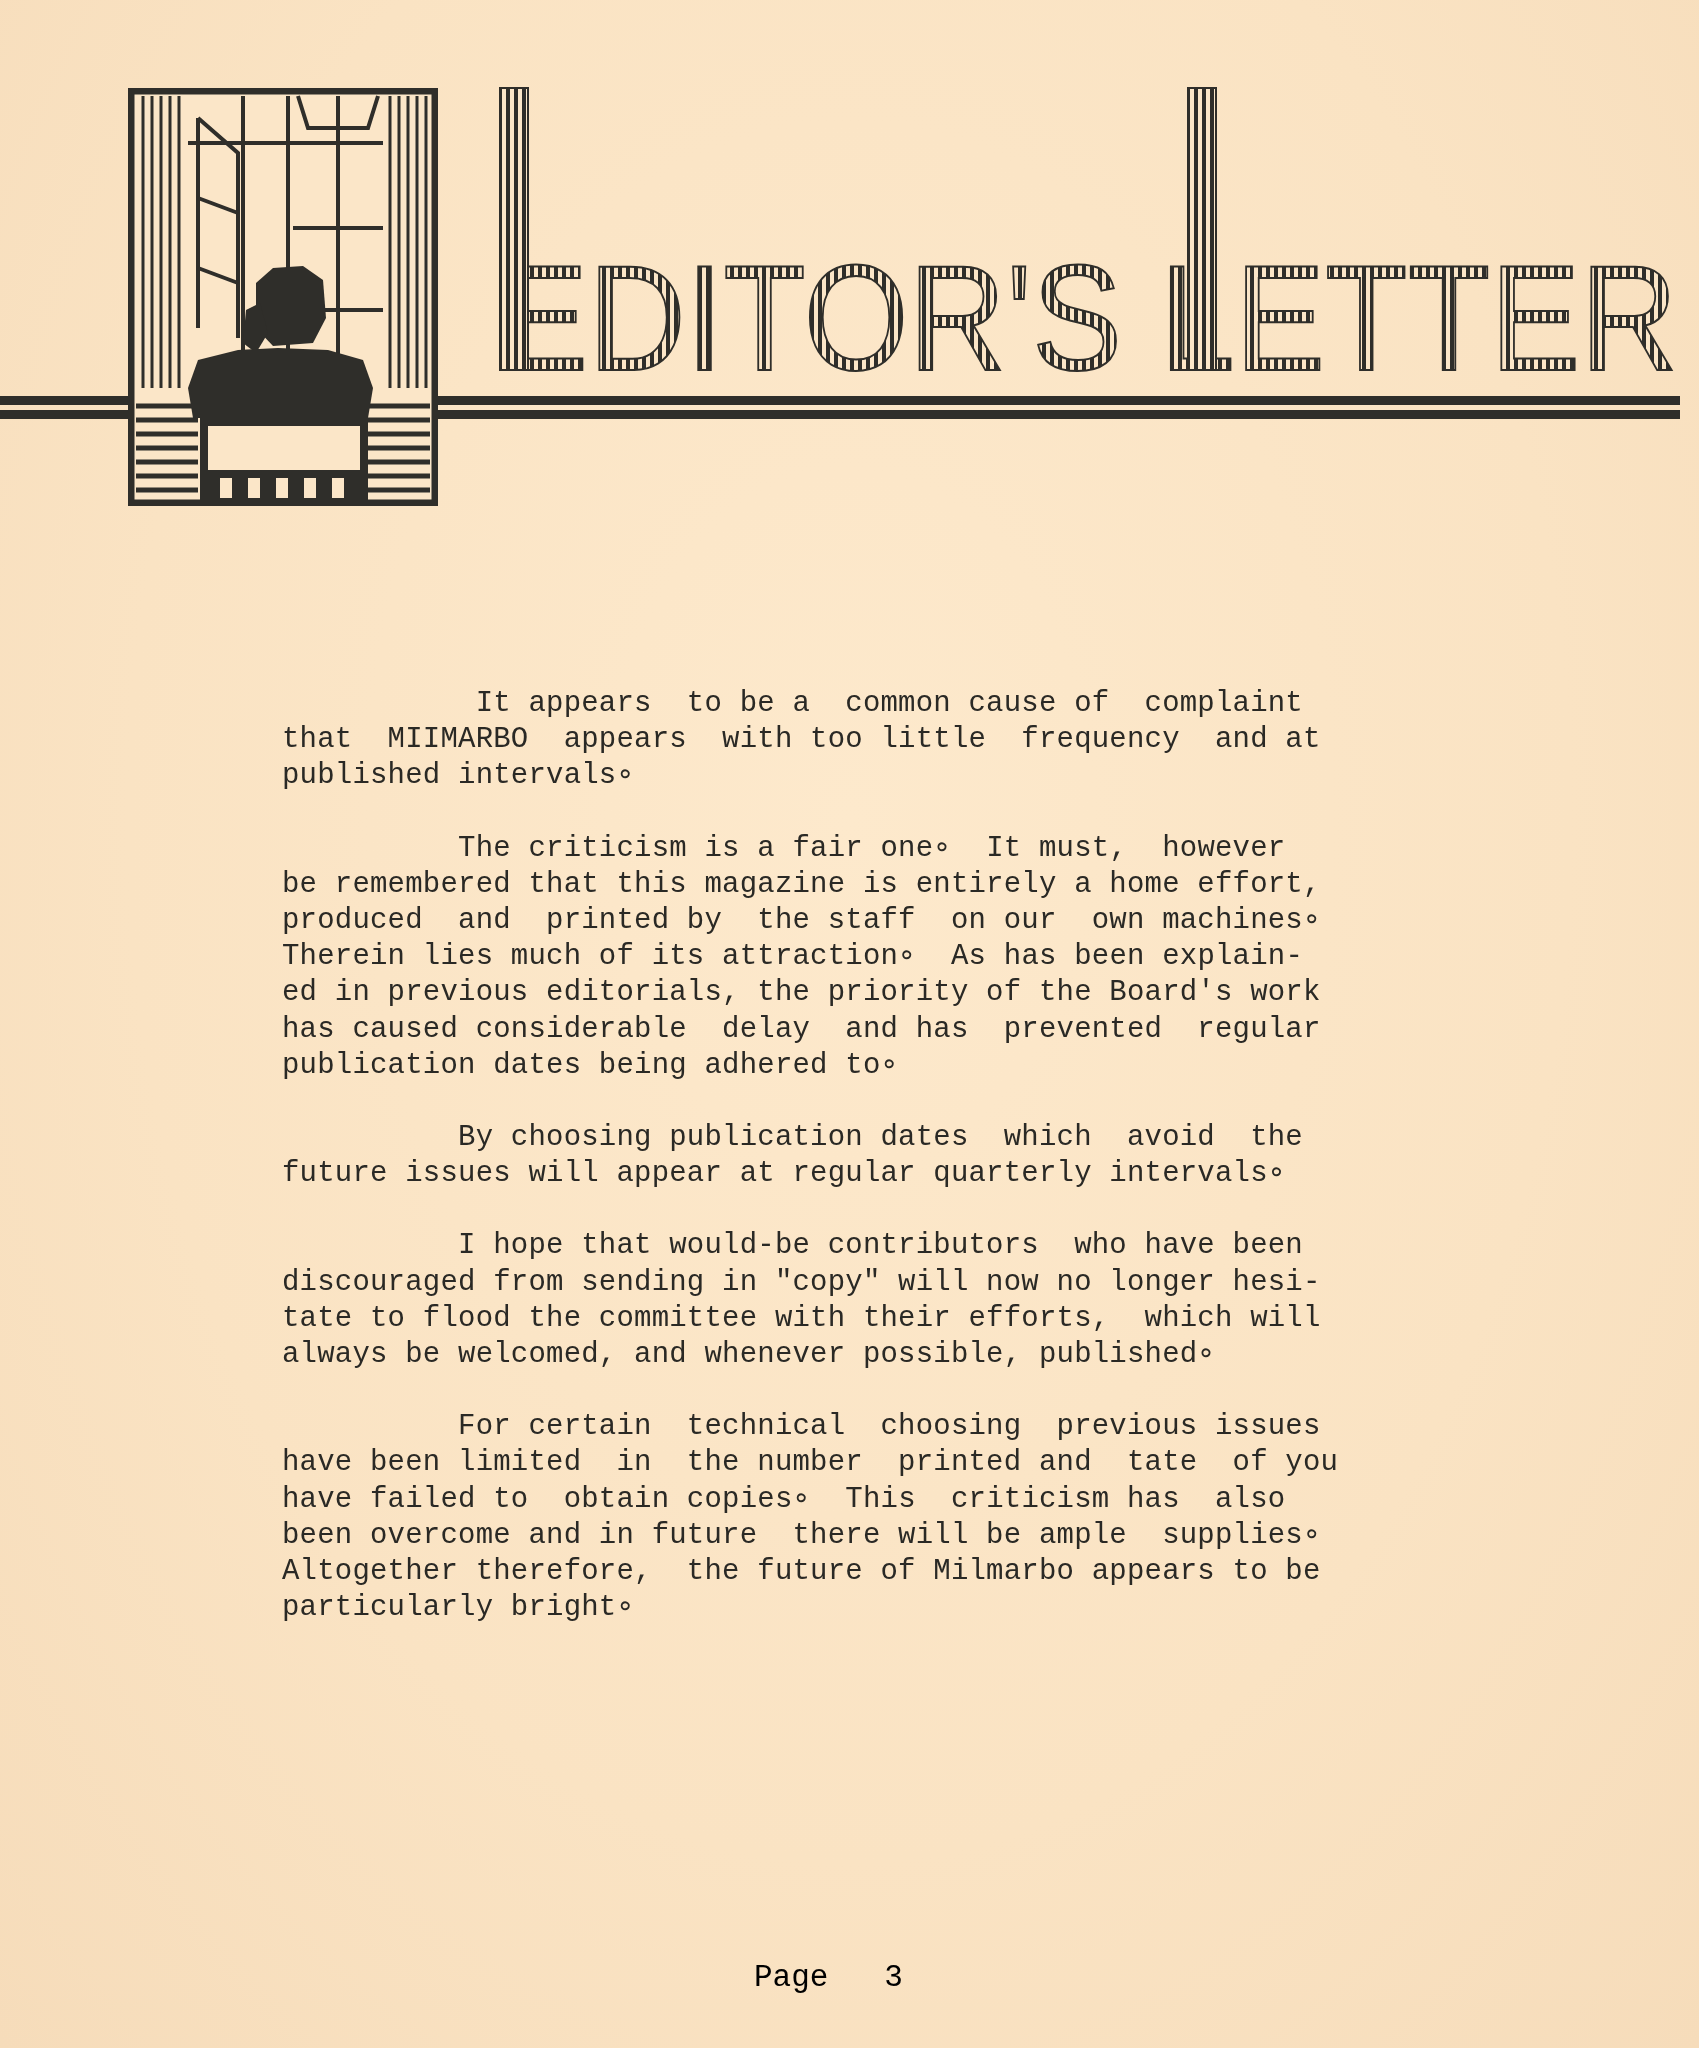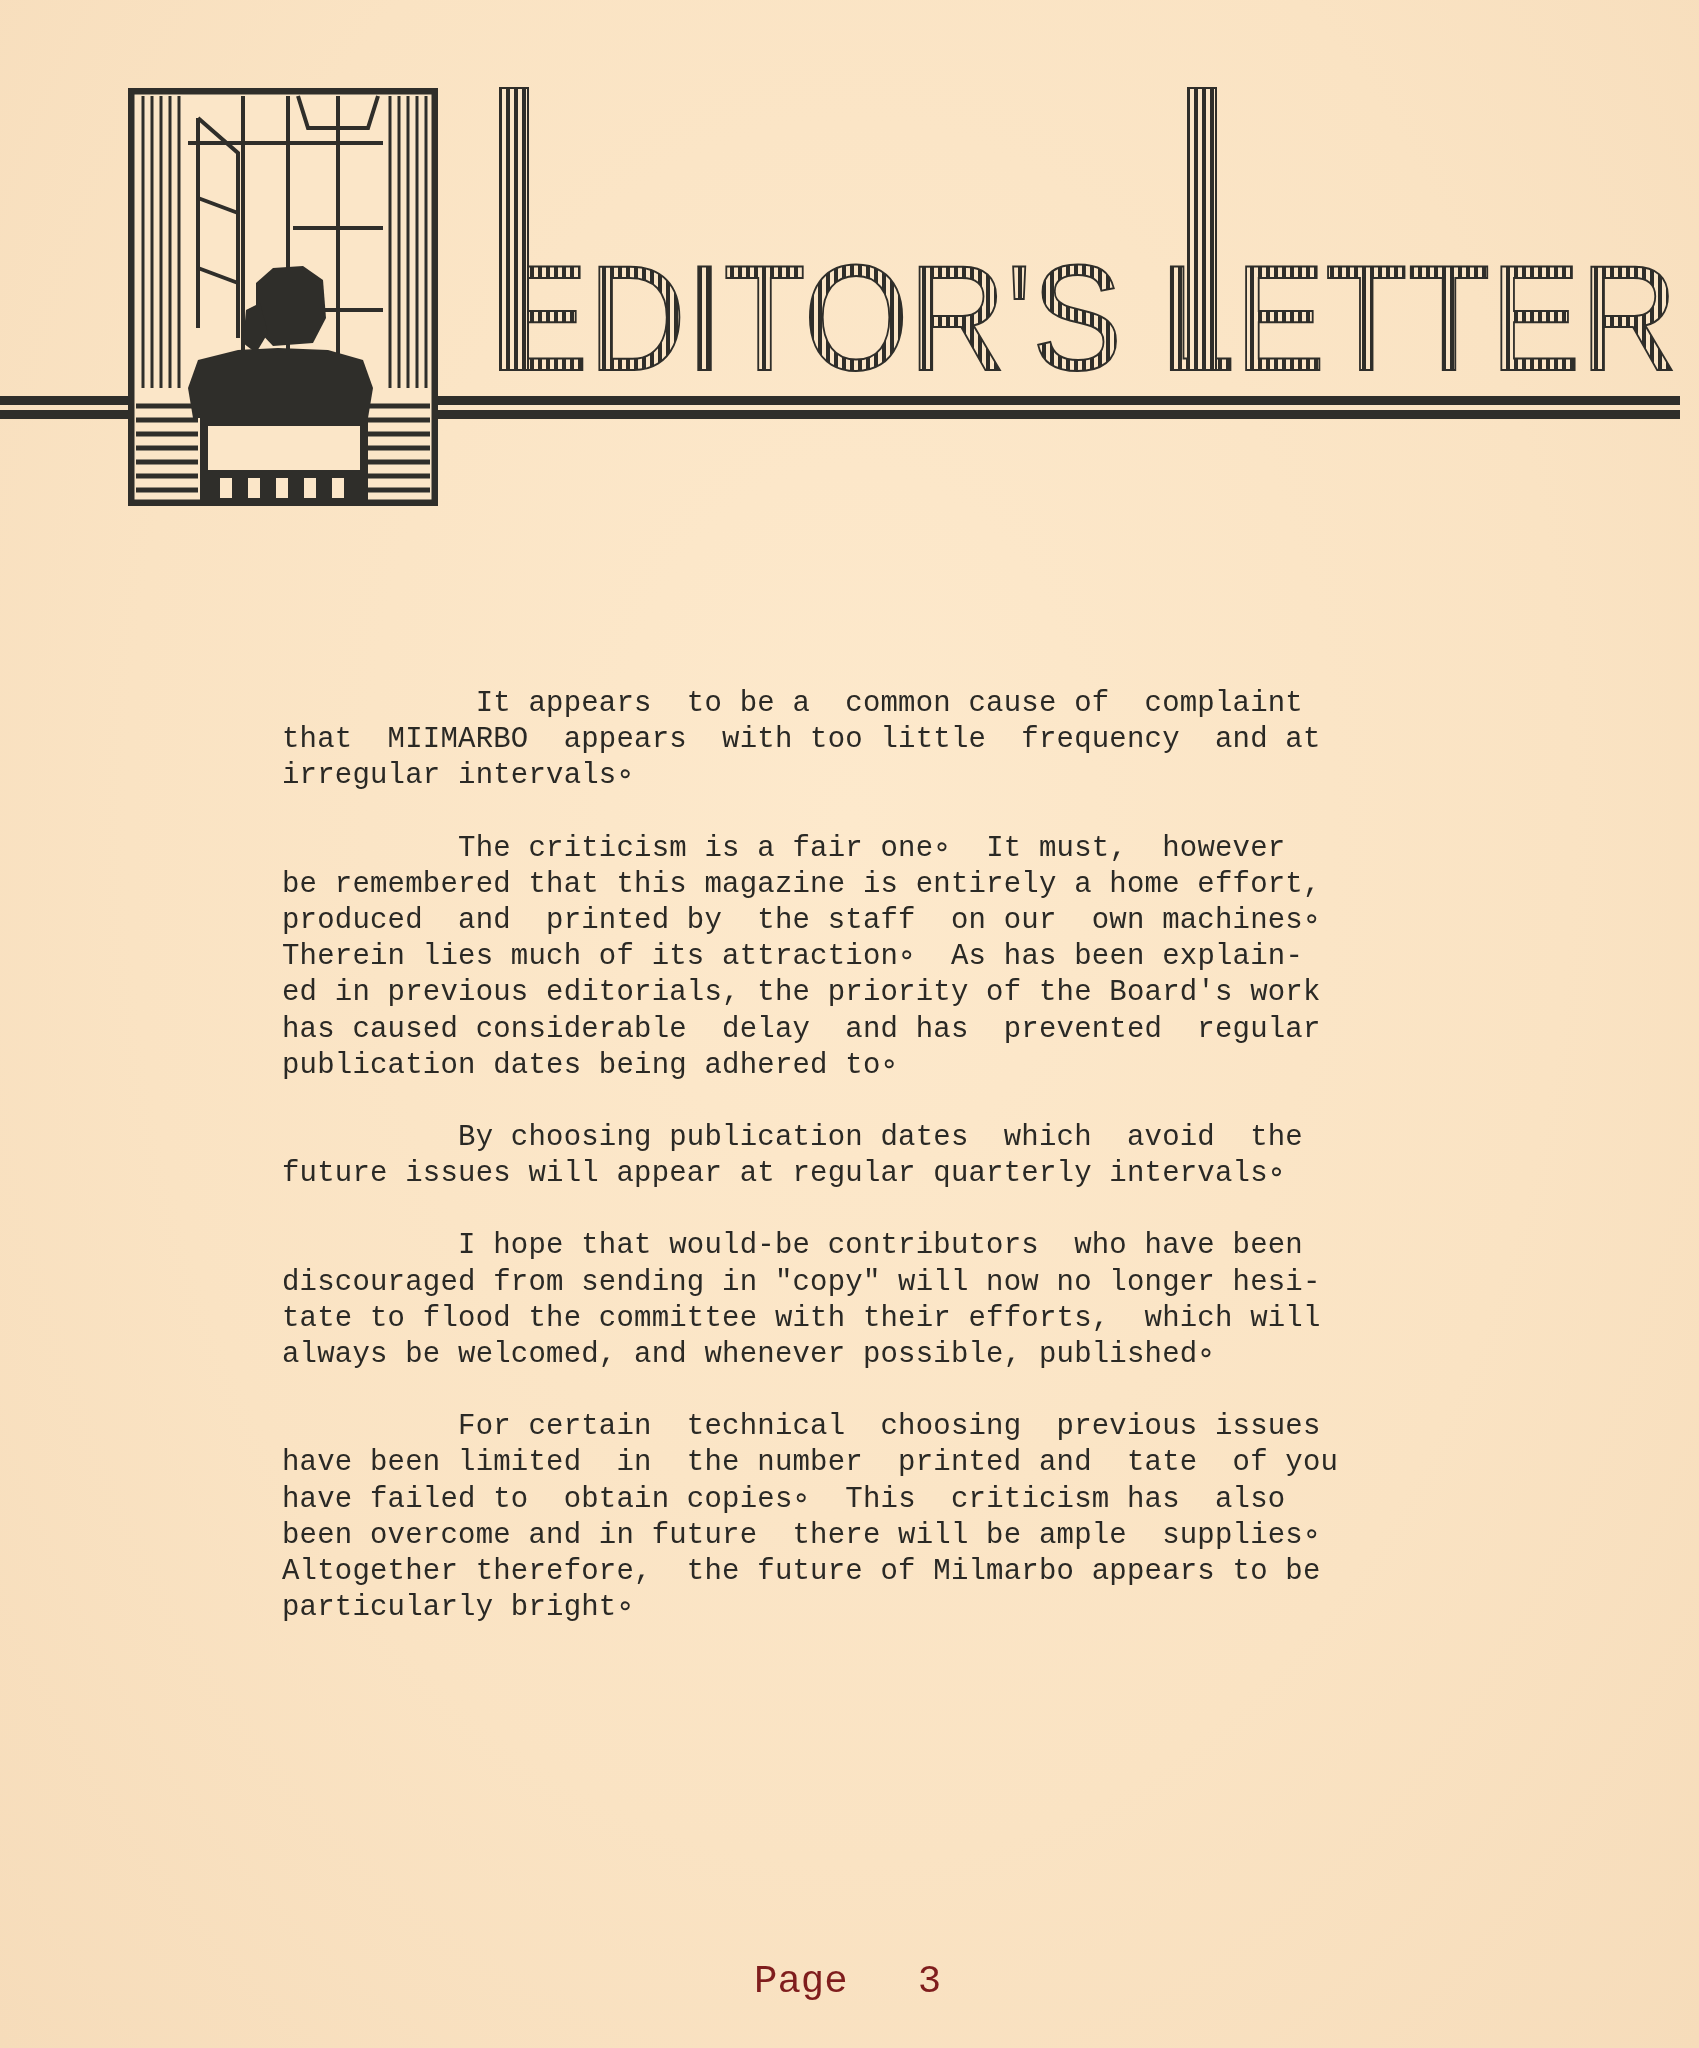--- a/index.html
+++ b/index.html
@@ -25,21 +25,21 @@
   
   .letter {
     position: absolute; left: 282px; top: 686px; width: 1080px;
     font-size: 29px; line-height: 36.2px; letter-spacing: 0.2px;
     color: #2a2925;
   }
   .para { margin: 0 0 36px 0; text-align: justify; text-align-last: left; }
   .para .line { display: block; white-space: pre; }
   .page-footer {
     position: absolute; left: 754px; top: 1960px;
-    font-size: 39px; color: #7f1d1d; white-space: pre;
+    font-size: 31px; color: #000000; white-space: pre;
   }
 </style>
 </head>
 <body>
 
 <div class="paper-shade"></div>
 
 <div class="masthead">
   <div class="rule r1"></div>
   <div class="rule r2"></div>
@@ -120,21 +120,21 @@
 
     <rect x="2" y="2" width="28" height="282" fill="url(#stripes)" stroke="#2f2e2a" stroke-width="2"></rect>
     <rect x="690" y="2" width="28" height="282" fill="url(#stripes)" stroke="#2f2e2a" stroke-width="2"></rect>
   </svg>
 </div>
 
 <div class="letter">
   <p class="para">
     <span class="line">           It appears  to be a  common cause of  complaint</span>
     <span class="line">that  MIIMARBO  appears  with too little  frequency  and at</span>
-    <span class="line">irregular intervals∘</span>
+    <span class="line">published intervals∘</span>
   </p>
   <p class="para">
     <span class="line">          The criticism is a fair one∘  It must,  however</span>
     <span class="line">be remembered that this magazine is entirely a home effort,</span>
     <span class="line">produced  and  printed by  the staff  on our  own machines∘</span>
     <span class="line">Therein lies much of its attraction∘  As has been explain-</span>
     <span class="line">ed in previous editorials, the priority of the Board's work</span>
     <span class="line">has caused considerable  delay  and has  prevented  regular</span>
     <span class="line">publication dates being adhered to∘</span>
   </p>

